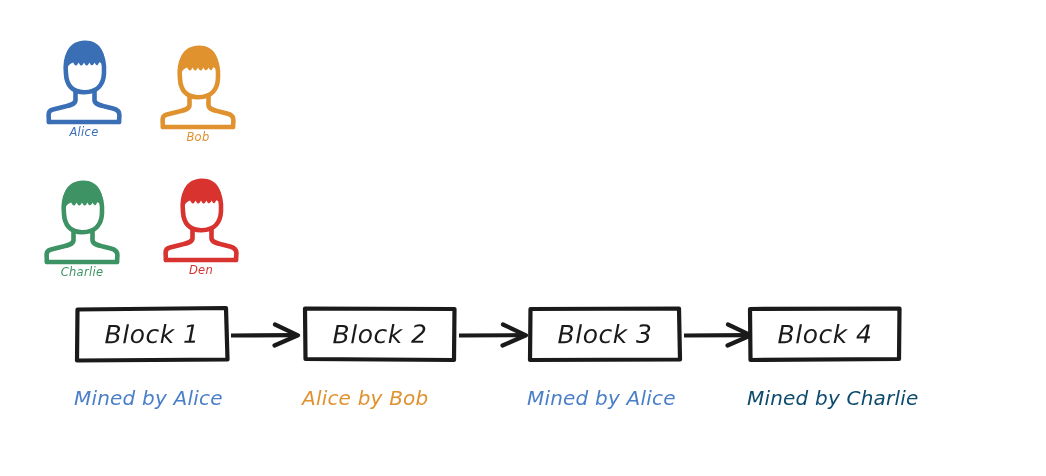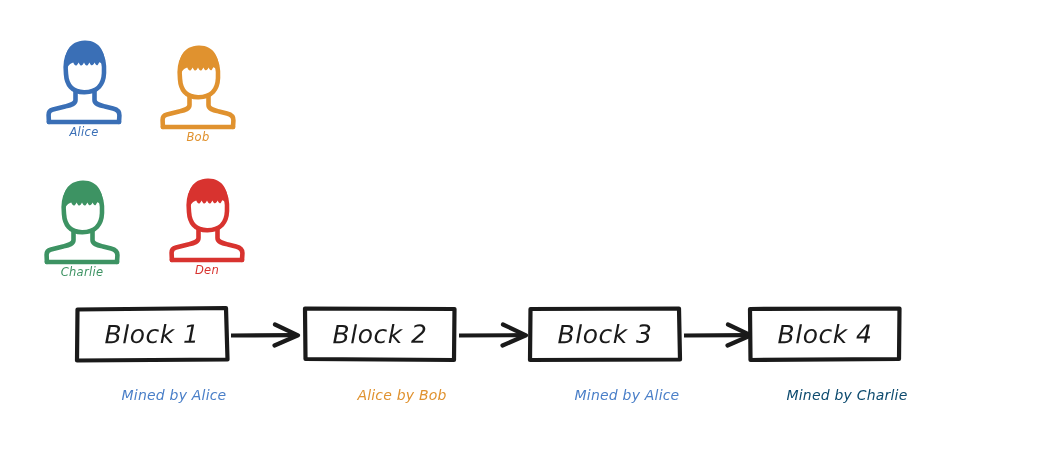--- a/index.html
+++ b/index.html
@@ -42,21 +42,21 @@
     font-family: "DejaVu Sans", sans-serif;
     font-size: 11.5px;
     letter-spacing: 0.3px;
     margin-top: 1px;
     line-height: 1;
   }
 
   #p-alice   { left: 36px;  top: 34px; }
   #p-bob     { left: 150px; top: 39px; }
   #p-charlie { left: 34px;  top: 174px; }
-  #p-den     { left: 159px; top: 172px; }
+  #p-den     { left: 153px; top: 172px; }
 
   
   #chain {
     position: absolute;
     left: 0;
     top: 296px;
     width: 1046px;
     height: 130px;
     margin-left: 19px;
   }
@@ -88,23 +88,23 @@
     color: #1a1a1a;
     letter-spacing: 0.5px;
     line-height: 1;
     transform: rotate(-0.25deg);
   }
   .block-caption {
     position: absolute;
     left: 0;
     top: 92px;
     width: 200px;
-    text-align: center;
-    font-family: "DejaVu Sans", sans-serif;
-    font-size: 14px;
+    text-align: left;
+    font-family: "DejaVu Sans", sans-serif;
+    font-size: 20px;
     letter-spacing: 0.2px;
     white-space: nowrap;
     line-height: 1;
   }
   .arrow {
     position: absolute;
     top: 26px;
     width: 70px;
     height: 26px;
   }

